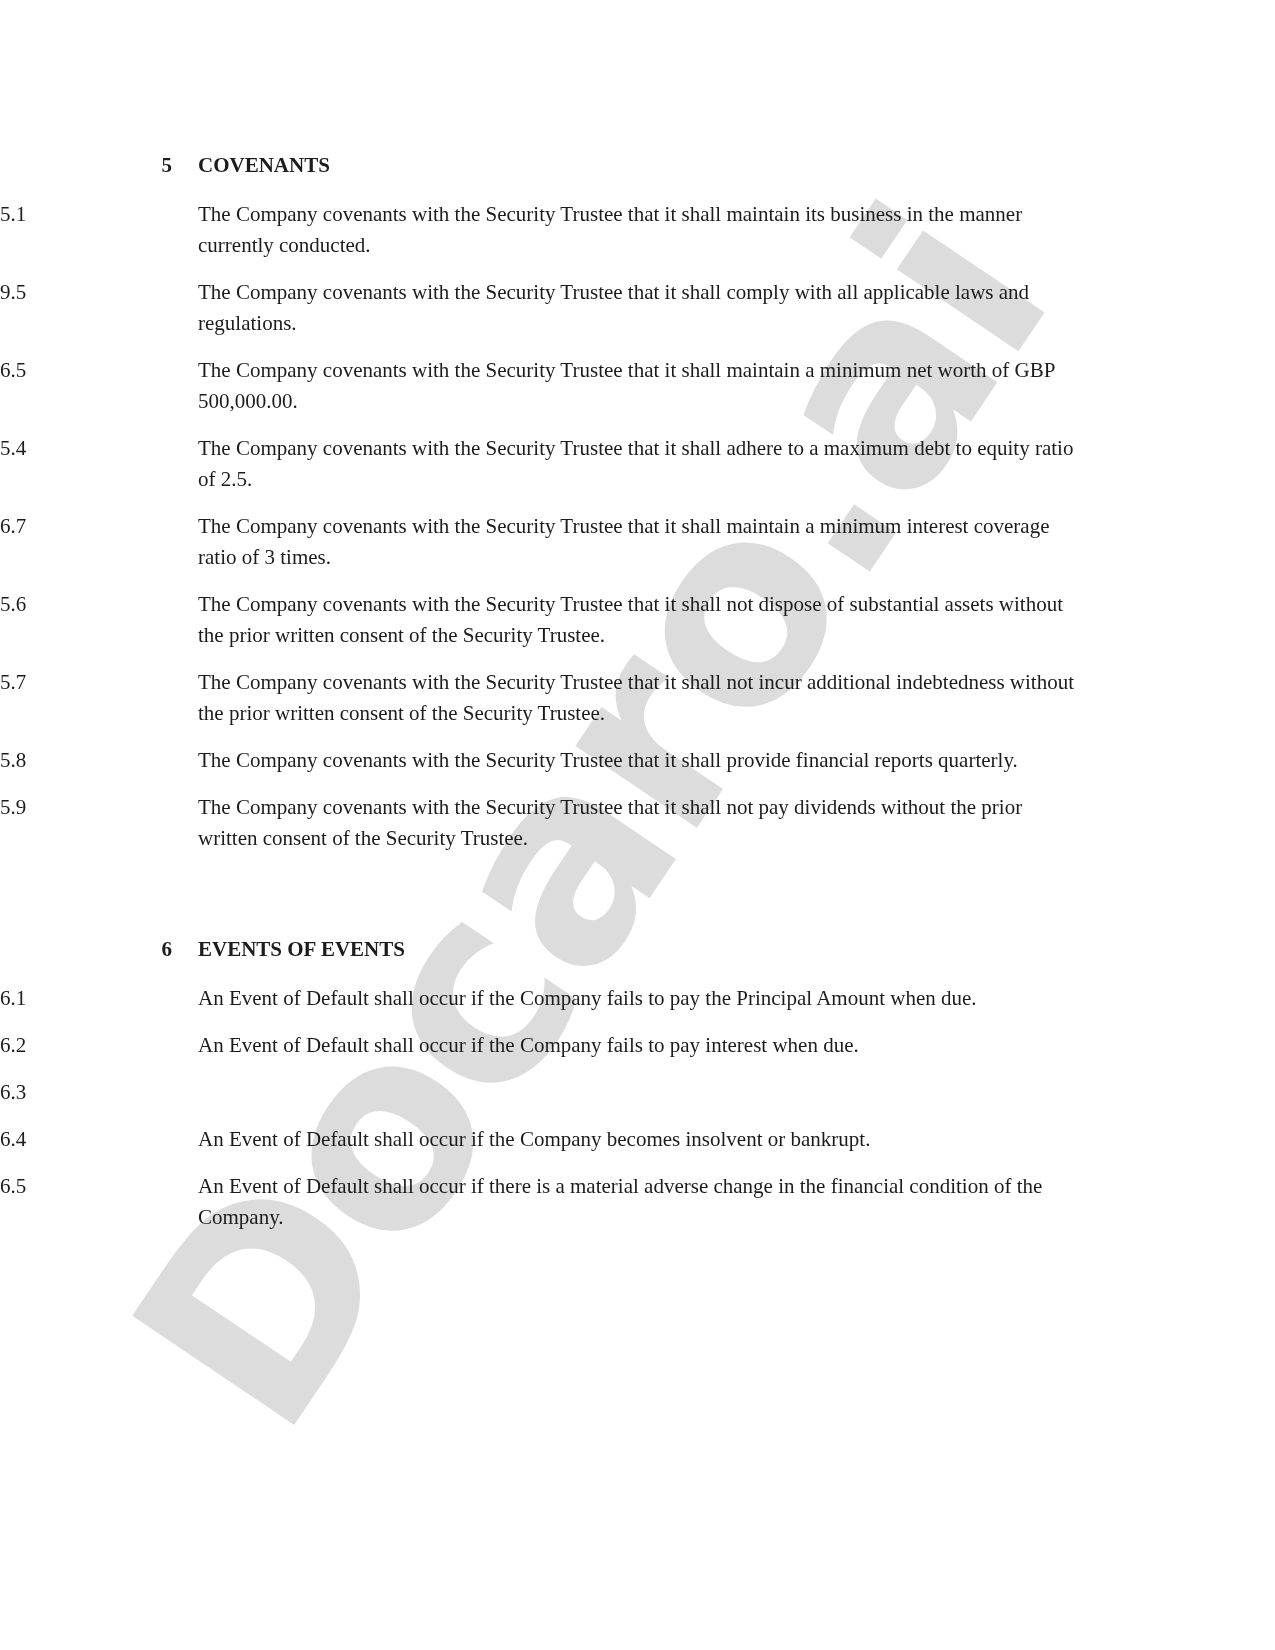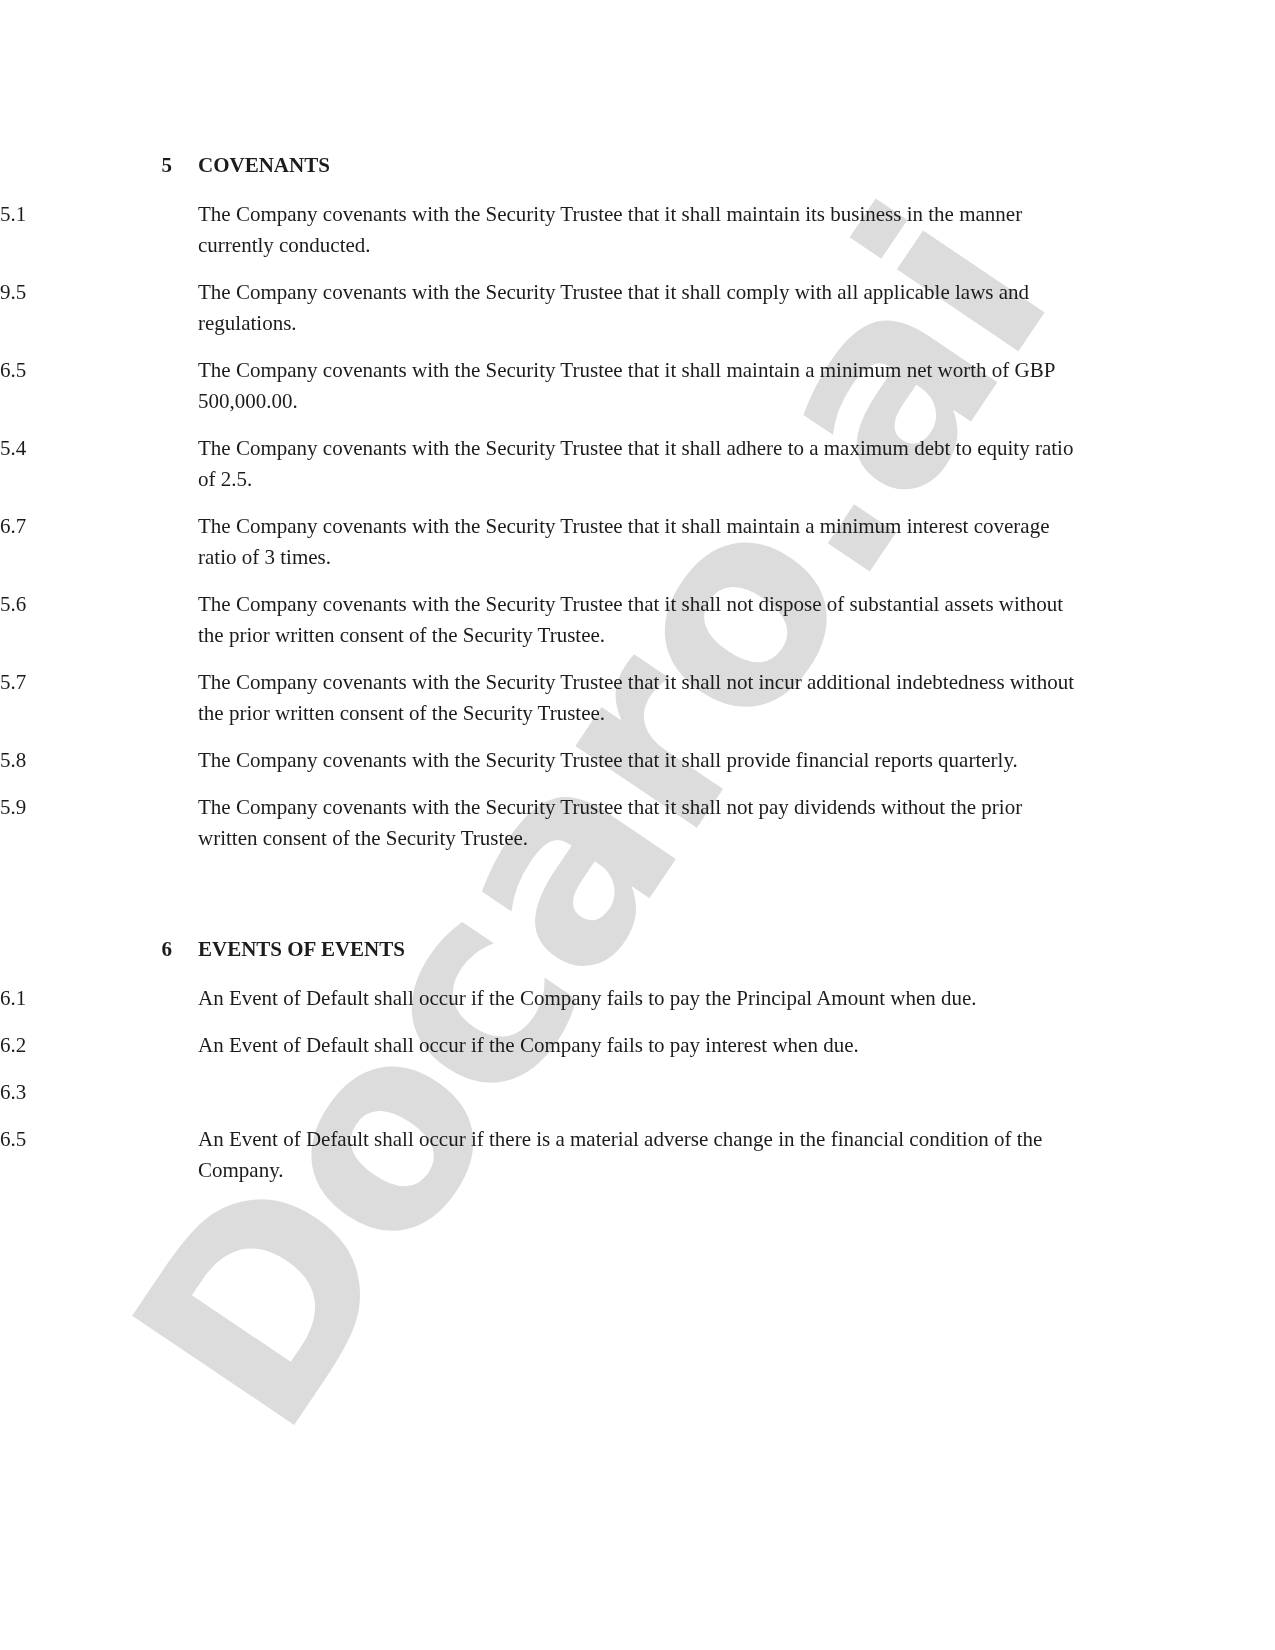--- a/index.html
+++ b/index.html
@@ -143,20 +143,24 @@
 
     <div class="clause">
       <span class="num">6.2</span>
       <span class="txt">An Event of Default shall occur if the Company fails to pay interest when due.</span>
     </div>
 
     <div class="clause">
       <span class="num">6.3</span>
     </div>
 
+    <div class="clause">
+      <span class="num">6.4</span>
+      <span class="txt">An Event of Default shall occur if the Company becomes insolvent or bankrupt.</span>
+    </div>
 
     <div class="clause">
       <span class="num">6.5</span>
       <span class="txt">An Event of Default shall occur if there is a material adverse change in the financial condition of the Company.</span>
     </div>
 
   </div>
 </div>
 
 </body></html>

